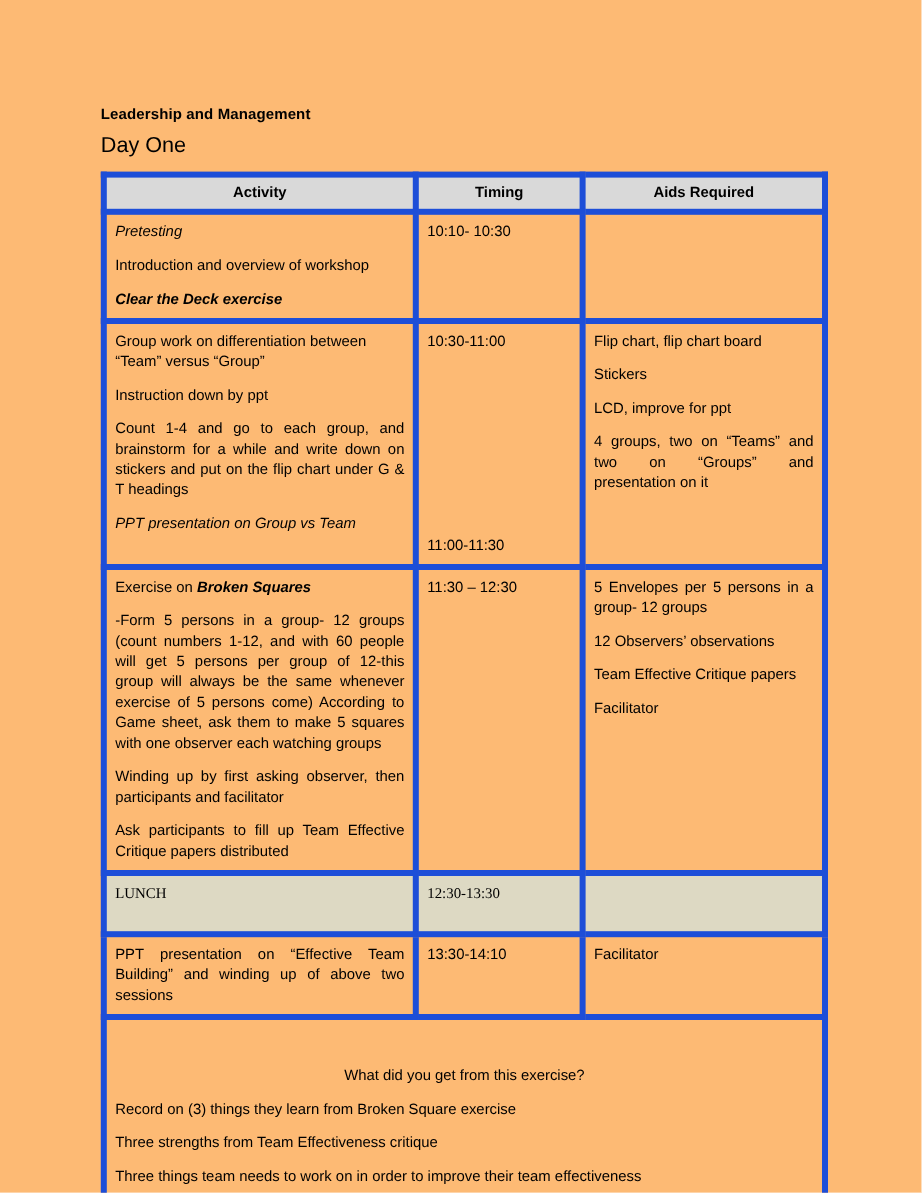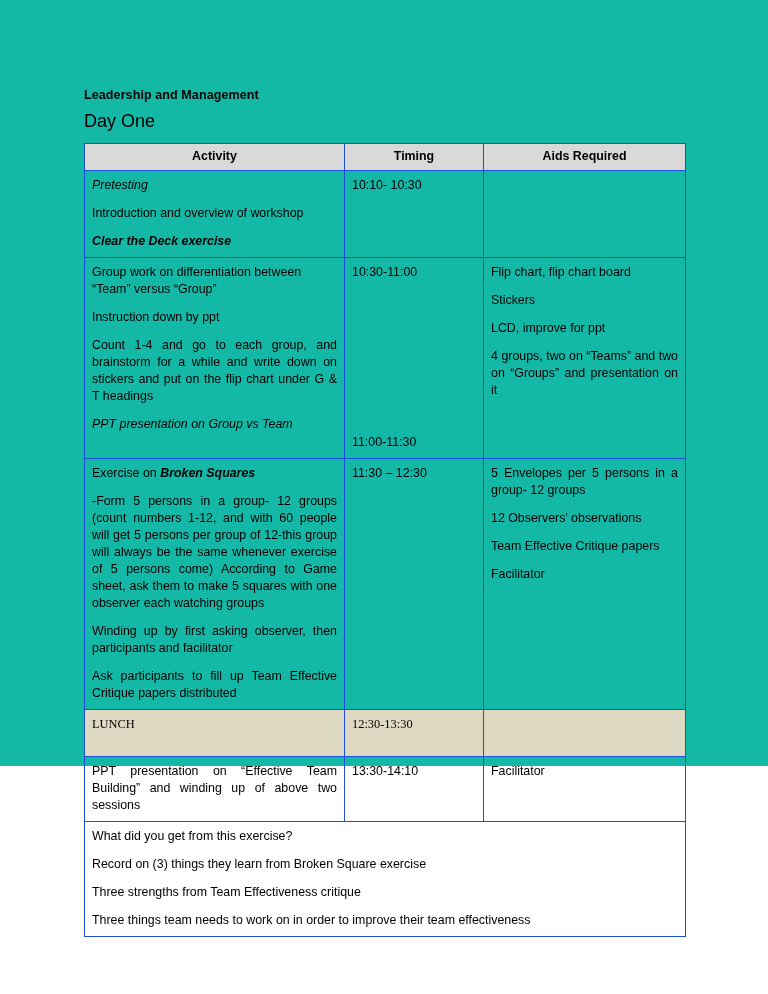--- a/index.html
+++ b/index.html
@@ -10,22 +10,22 @@
   body {
     width: 768px;
     height: 994px;
     font-family: "Liberation Sans", sans-serif;
     color: #000000;
     -webkit-font-smoothing: antialiased;
   }
   .page {
     position: relative;
     width: 768px;
-    height: 766px;
-    background: #14b8a6;
+    height: 994px;
+    background: #fdba74;
     box-sizing: border-box;
   }
   .doc {
     position: absolute;
     left: 84px;
     top: 88px;
     width: 601px;
   }
   .doc-title {
     font-size: 12.5px;
@@ -42,21 +42,21 @@
   }
   table.schedule {
     border-collapse: collapse;
     width: 601px;
     table-layout: fixed;
     font-size: 12.4px;
     line-height: 17px;
   }
   table.schedule th,
   table.schedule td {
-    border: 1px solid #1d4ed8;
+    border: 5px solid #1d4ed8;
     vertical-align: top;
     padding: 6px 7px 7px 7px;
     box-sizing: border-box;
   }
   table.schedule thead th {
     background: #d9d9d9;
     text-align: center;
     font-weight: bold;
     padding: 4px 6px 5px 6px;
     line-height: 17px;
@@ -83,20 +83,22 @@
   }
   tr.lunch-row td {
     background: #ddd9c3;
   }
   tr.lunch-row td .p { margin-bottom: 16px; font-family: Liberation Serif, serif; }
 
   td.summary {
     padding: 6px 7px 9px 7px;
   }
   .summary .center {
+    text-align: center;
+    margin-top: 32px;
   }
 
   .row-pretest td { padding-bottom: 9px; margin-top: 24px; }
 </style>
 </head>
 <body>
 
 <div class="page">
   <div class="doc">
 

